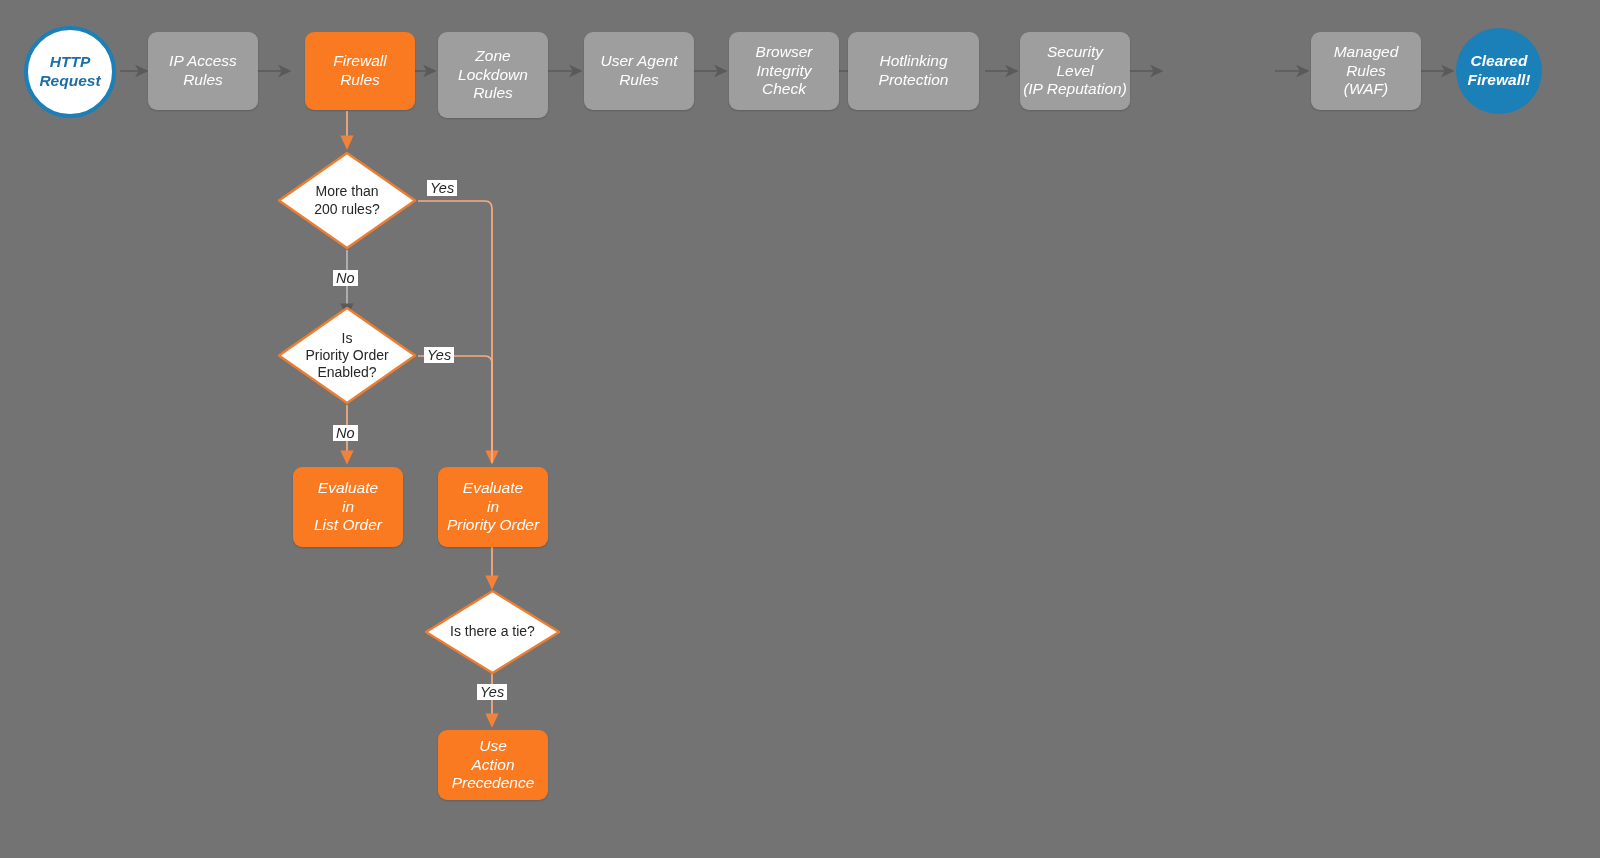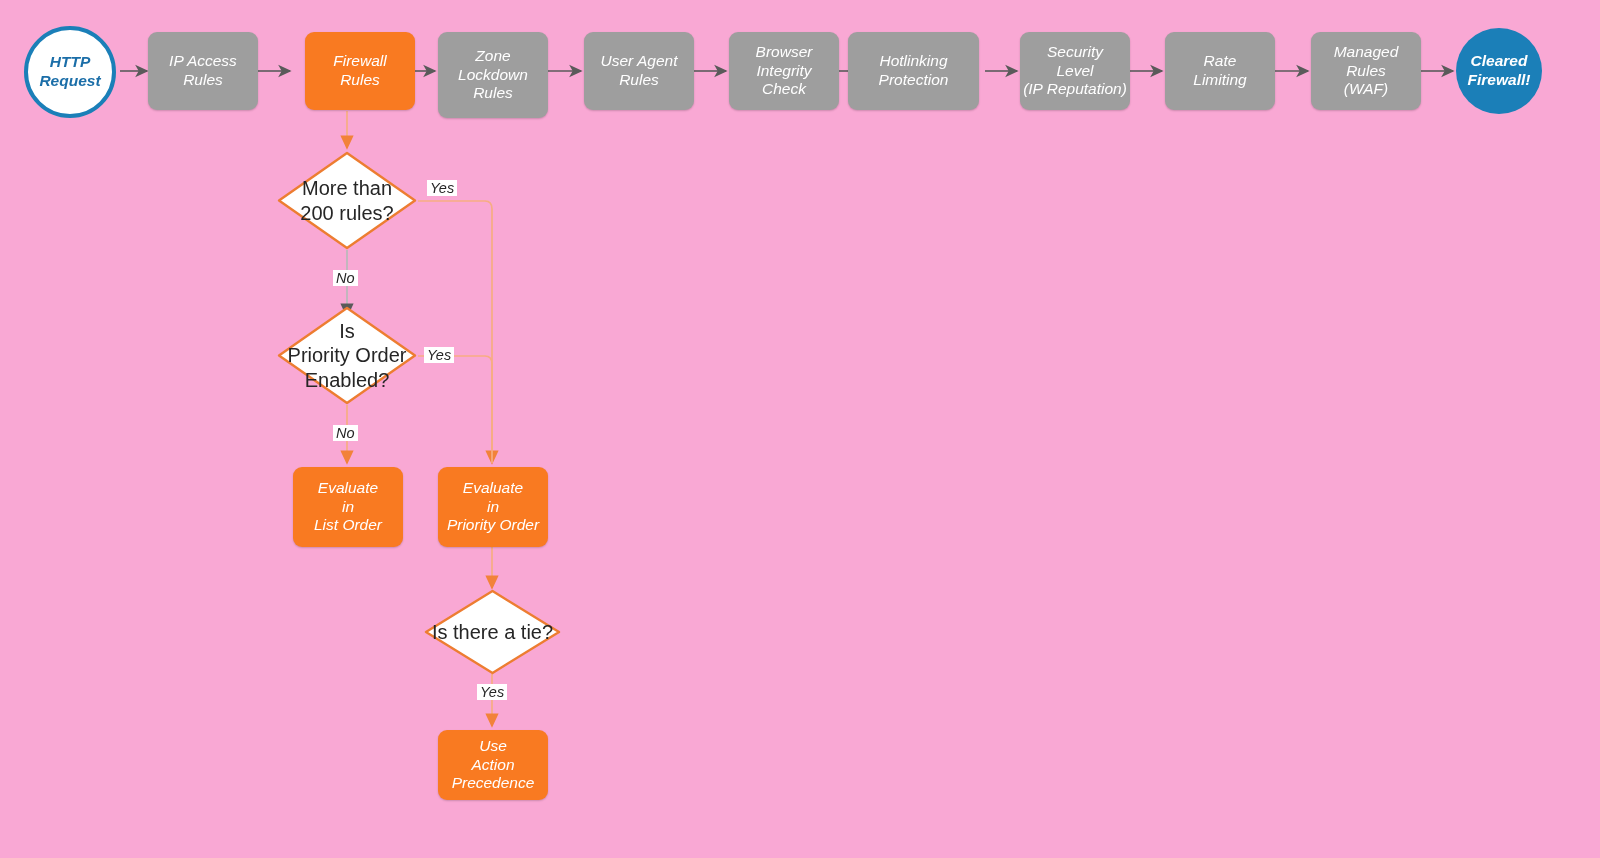--- a/index.html
+++ b/index.html
@@ -9,21 +9,21 @@
     background: #ffffff;
   }
   body {
     font-family: "Liberation Sans", sans-serif;
     -webkit-font-smoothing: antialiased;
   }
   #canvas {
     position: relative;
     width: 1600px;
     height: 858px;
-    background: #f9a8d4;
+    background: #737373;
     overflow: hidden;
   }
   #edges {
     position: absolute;
     left: 0;
     top: 0;
     width: 1600px;
     height: 858px;
     pointer-events: none;
   }
@@ -65,21 +65,21 @@
   }
   .term.filled {
     background: #1b7fb8;
     color: #ffffff;
   }
 
   
   .decision {
     background: transparent;
     color: #262626;
-    font-size: 20px;
+    font-size: 14px;
     font-style: normal;
   }
   .decision .dia-shape {
     position: absolute;
     left: 0; top: 0;
     width: 100%; height: 100%;
   }
   .decision .dia-label {
     position: relative;
     z-index: 2;
@@ -179,24 +179,20 @@
     <span>Hotlinking
 Protection</span>
   </div>
 
   <div class="node proc gray" style="left:1020px; top:32px; width:110px; height:78px;">
     <span>Security
 Level
 (IP Reputation)</span>
   </div>
 
-  <div class="node proc gray" style="left:1165px; top:32px; width:110px; height:78px;">
-    <span>Rate
-Limiting</span>
-  </div>
 
   <div class="node proc gray" style="left:1311px; top:32px; width:110px; height:78px;">
     <span>Managed
 Rules
 (WAF)</span>
   </div>
 
   <div class="node term filled" style="left:1456px; top:28px; width:86px; height:86px;">
     <span>Cleared
 Firewall!</span>

